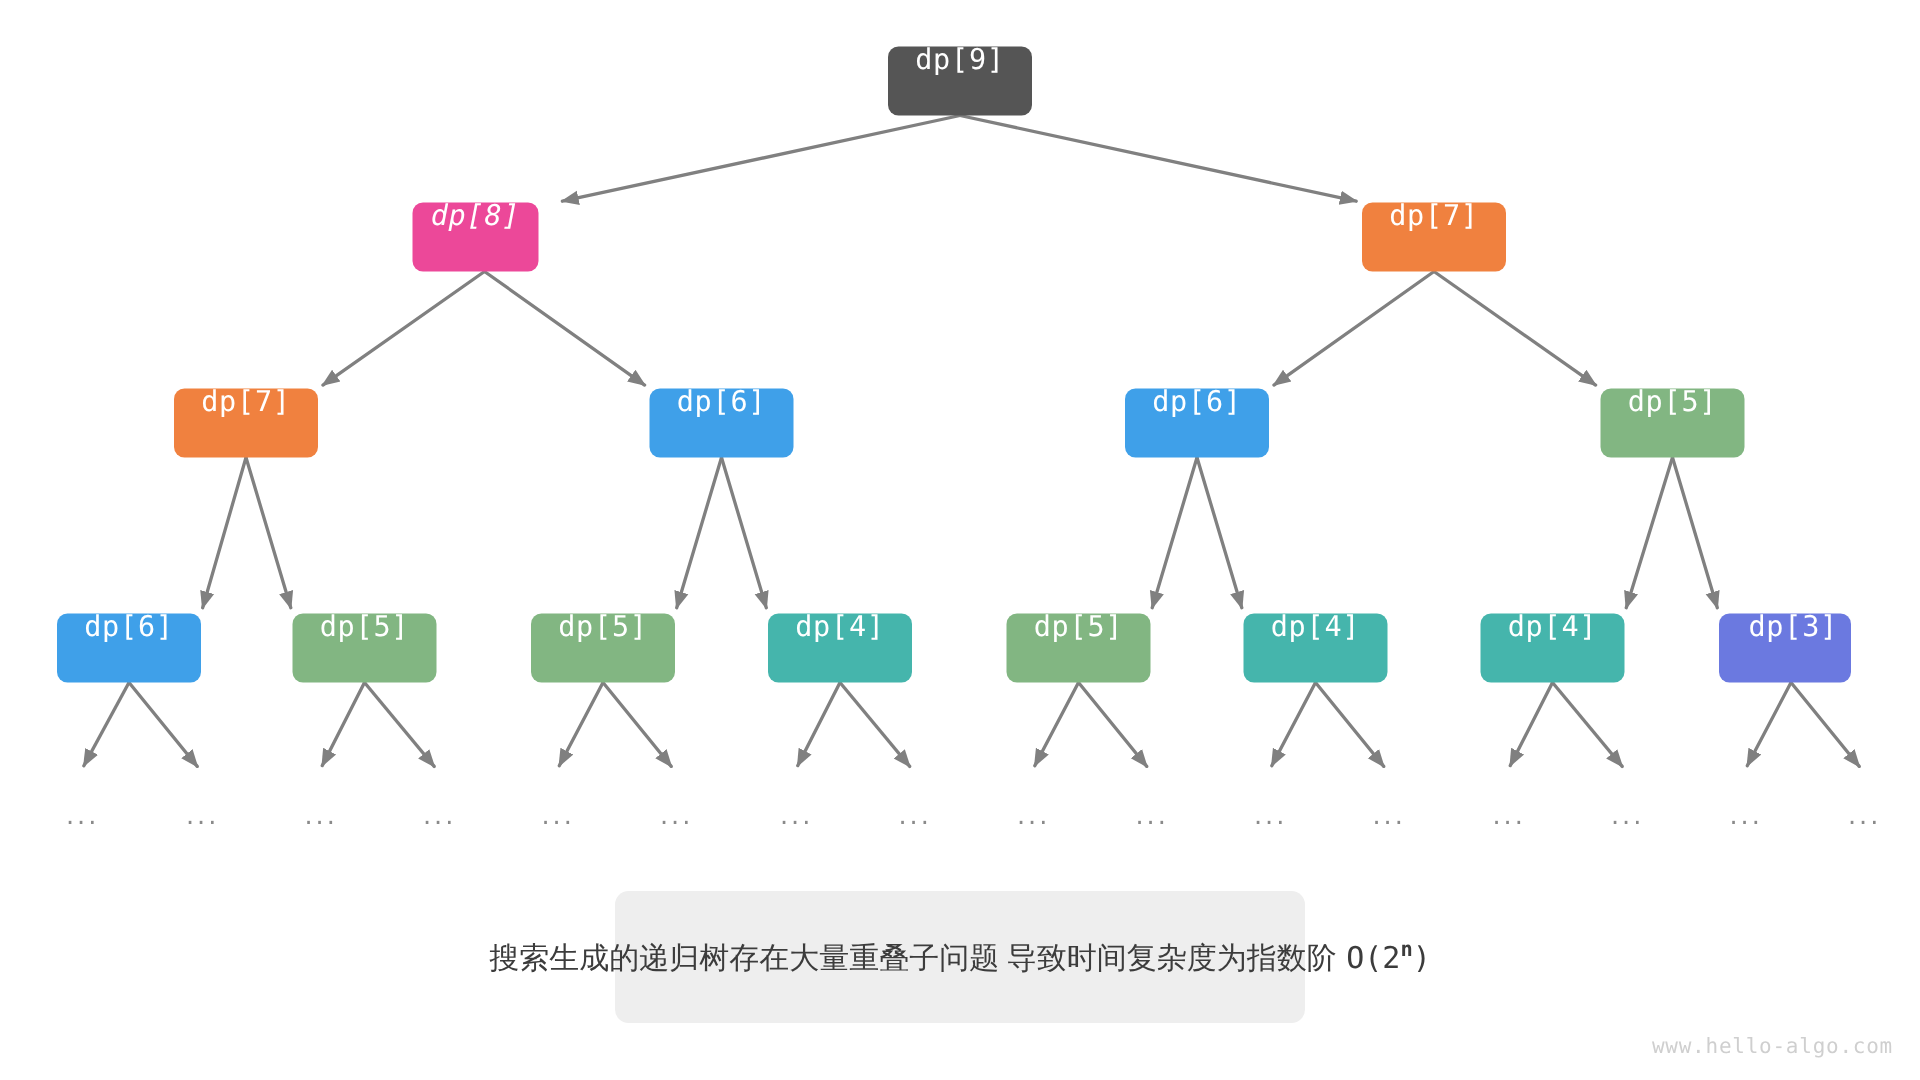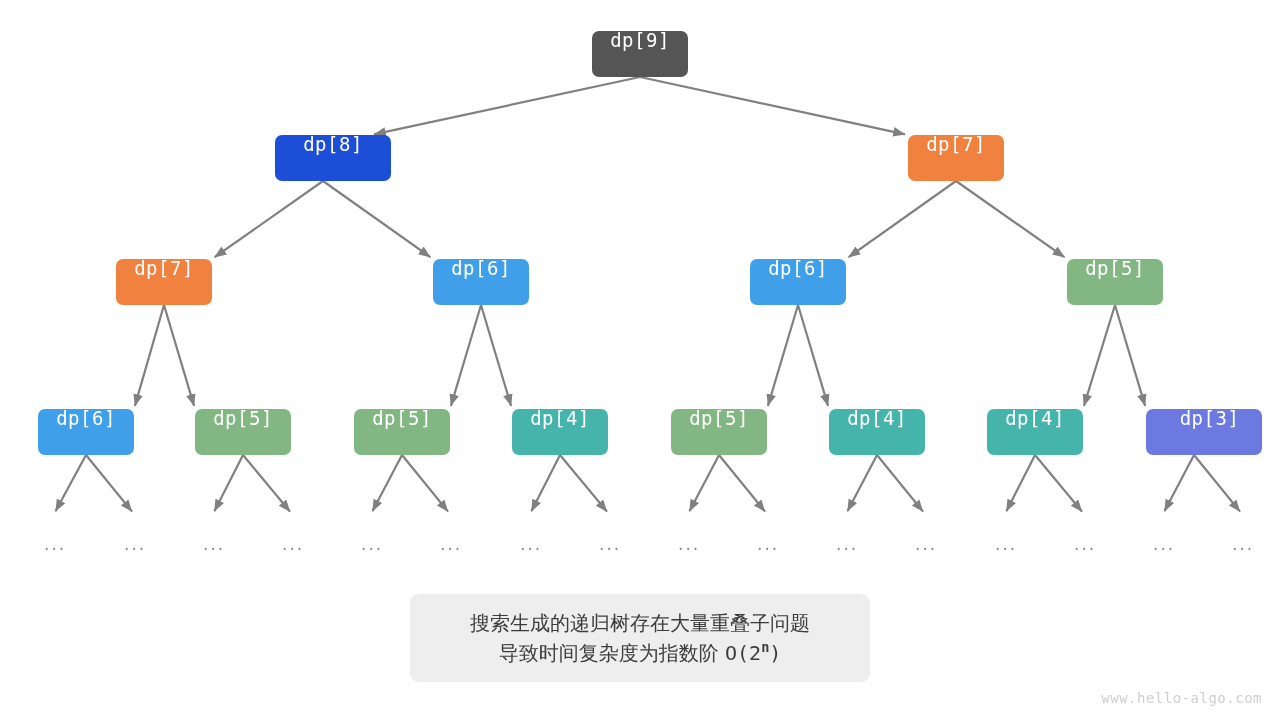--- a/index.html
+++ b/index.html
@@ -65,21 +65,20 @@
   
   #caption-panel {
     position: absolute;
     left: 410px;
     top: 594px;
     width: 460px;
     height: 88px;
     background: #eeeeee;
     border-radius: 9px;
     display: flex;
-    flex-direction: column;
     align-items: center;
     justify-content: center;
     gap: 5px;
   }
   .caption-line {
     color: #3c3c3c;
     font-size: 20px;
     line-height: 1.25;
     text-align: center;
     white-space: nowrap;
@@ -147,21 +146,21 @@
       <line x1="1035" y1="455" x2="1006.8129867055054" y2="510.4344594791728" stroke="#808080" stroke-width="2.2" stroke-linecap="round" marker-end="url(#arrowhead)"></line>
       <line x1="1035" y1="455" x2="1081.4443959878902" y2="510.922844148684" stroke="#808080" stroke-width="2.2" stroke-linecap="round" marker-end="url(#arrowhead)"></line>
       <line x1="1194" y1="455" x2="1164.8605117110906" y2="510.45902609824714" stroke="#808080" stroke-width="2.2" stroke-linecap="round" marker-end="url(#arrowhead)"></line>
       <line x1="1194" y1="455" x2="1239.4756501303352" y2="510.89715328520356" stroke="#808080" stroke-width="2.2" stroke-linecap="round" marker-end="url(#arrowhead)"></line>
     </svg>
 
   <div id="node-layer">
       <div class="tree-node" style="left: 592px; top: 31px; width: 96px; height: 46px; background: rgb(85, 85, 85);">
         <span class="nd-label">dp[9]</span>
       </div>
-      <div class="tree-node" style="left: 275px; top: 135px; width: 116px; height: 46px; background: #1d4ed8;">
+      <div class="tree-node" style="left: 275px; top: 135px; width: 84px; height: 46px; background: #ec4899; font-style: italic;">
         <span class="nd-label">dp[8]</span>
       </div>
       <div class="tree-node" style="left: 908px; top: 135px; width: 96px; height: 46px; background: rgb(240, 129, 63);">
         <span class="nd-label">dp[7]</span>
       </div>
       <div class="tree-node" style="left: 116px; top: 259px; width: 96px; height: 46px; background: rgb(240, 129, 63);">
         <span class="nd-label">dp[7]</span>
       </div>
       <div class="tree-node" style="left: 433px; top: 259px; width: 96px; height: 46px; background: rgb(63, 160, 233);">
         <span class="nd-label">dp[6]</span>
@@ -186,21 +185,21 @@
       </div>
       <div class="tree-node" style="left: 671px; top: 409px; width: 96px; height: 46px; background: rgb(130, 182, 130);">
         <span class="nd-label">dp[5]</span>
       </div>
       <div class="tree-node" style="left: 829px; top: 409px; width: 96px; height: 46px; background: rgb(69, 181, 172);">
         <span class="nd-label">dp[4]</span>
       </div>
       <div class="tree-node" style="left: 987px; top: 409px; width: 96px; height: 46px; background: rgb(69, 181, 172);">
         <span class="nd-label">dp[4]</span>
       </div>
-      <div class="tree-node" style="left: 1146px; top: 409px; width: 116px; height: 46px; background: rgb(107, 121, 224); padding-left: 11px;">
+      <div class="tree-node" style="left: 1146px; top: 409px; width: 88px; height: 46px; background: rgb(107, 121, 224); padding-left: 11px;">
         <span class="nd-label">dp[3]</span>
       </div>
     </div>
 
   <div id="ellipsis-layer">
       <div class="ellipsis-mark" style="left: 44px; top: 536px;">...</div>
       <div class="ellipsis-mark" style="left: 124px; top: 536px;">...</div>
       <div class="ellipsis-mark" style="left: 203px; top: 536px;">...</div>
       <div class="ellipsis-mark" style="left: 282px; top: 536px;">...</div>
       <div class="ellipsis-mark" style="left: 361px; top: 536px;">...</div>

